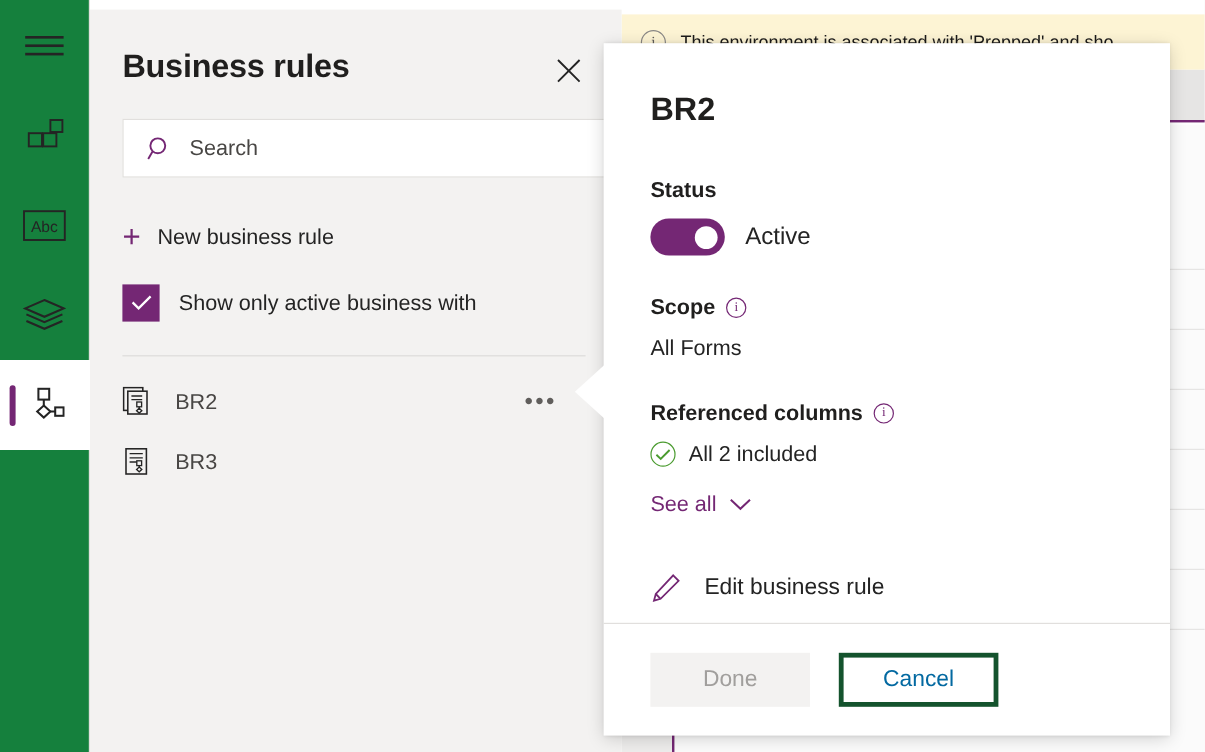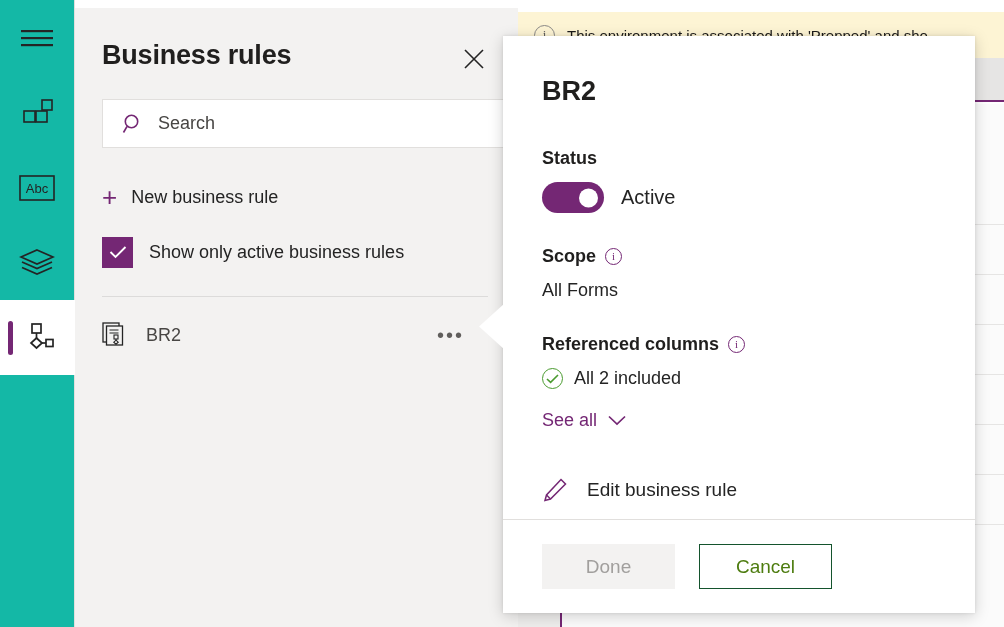--- a/index.html
+++ b/index.html
@@ -36,21 +36,21 @@
   }
   .grid-row:first-child { height:121px; }
   .grid-gutter {
     position:absolute; left:518px; top:104px; width:44px; bottom:0;
     background:#eeedec; border-right:2px solid #742774;
   }
 
   
   .rail {
     position:absolute; left:0; top:0; width:75px; height:627px;
-    background:#14b8a6; border-right:1px solid #e1dfdd;
+    background:#15803d; border-right:1px solid #e1dfdd;
     display:flex; flex-direction:column; align-items:center;
   }
   .rail-item {
     width:75px; height:75px; display:flex; align-items:center; justify-content:center;
     position:relative; color:#242424;
   }
   .rail-item.selected { background:#ffffff; }
   .rail-item.selected::before {
     content:""; position:absolute; left:8px; top:50%; transform:translateY(-50%);
     width:5px; height:34px; border-radius:3px; background:#742774;
@@ -151,21 +151,21 @@
   .edit-row { display:flex; align-items:center; gap:19px; margin-top:46px; }
   .edit-label { font-size:19px; color:#242424; }
   .fly-sep { height:1px; background:#e1dfdd; margin:0 0 0 0; }
   .fly-foot { height:93px; display:flex; align-items:center; gap:24px; padding-left:39px; }
   .btn {
     height:45px; min-width:133px; font-size:19px;
     display:flex; align-items:center; justify-content:center;
     font-family:"Liberation Sans", sans-serif;
   }
   .btn-done { background:#f3f2f1; color:#a19f9d; border:none; }
-  .btn-cancel { background:#ffffff; color:#4d7c0f; border:1px solid #14532d; }
+  .btn-cancel { background:#ffffff; color:#0369a1; border:4px solid #14532d; }
   svg { display:block; }
 </style>
 </head>
 <body>
 
 <div id="root">
 
   <div class="bg-layer">
     <div class="grid-head"></div>
     <div class="grid-body">
@@ -281,40 +281,52 @@
     </div>
 
     <div class="chk-row">
       <span class="chk">
         <span>
           <svg width="18" height="14" viewBox="0 0 18 14">
             <path d="M1.5 7 L6.5 12 L16.5 2" fill="none" stroke="#ffffff" stroke-width="1.9"></path>
           </svg>
         </span>
       </span>
-      <span class="chk-label">Show only active business rules</span>
+      <span class="chk-label">Show only active business with</span>
     </div>
 
     <div class="pane-divider"></div>
 
     <div class="rule-row" style="top:306px">
       <span>
         <svg width="26" height="26" viewBox="0 0 26 26">
           <rect x="1" y="1" width="16" height="19" fill="none" stroke="#242424" stroke-width="1.3"></rect>
           <rect x="4.5" y="4" width="16" height="19" fill="#f3f2f1" stroke="#242424" stroke-width="1.3"></rect>
           <path d="M7.5 8 h9 M7.5 11 h9" stroke="#242424" stroke-width="1.1"></path>
           <rect x="12" y="13" width="4" height="4" fill="none" stroke="#242424" stroke-width="1.1"></rect>
           <path d="M14 17 v1.2" stroke="#242424" stroke-width="1.1"></path>
           <path d="M14 18.2 l2.2 2 l-2.2 2 l-2.2 -2 Z" fill="none" stroke="#242424" stroke-width="1.1"></path>
         </svg>
       </span>
       <span class="rule-label">BR2</span>
       <span class="rule-ellipsis">•••</span>
     </div>
 
+    <div class="rule-row" style="top:356px">
+      <span>
+        <svg width="26" height="26" viewBox="0 0 26 26">
+          <rect x="3" y="2" width="17" height="21" fill="none" stroke="#242424" stroke-width="1.3"></rect>
+          <path d="M6 6 h11 M6 9.5 h11 M6 13 h6" stroke="#242424" stroke-width="1.1"></path>
+          <rect x="12" y="12" width="4" height="4" fill="none" stroke="#242424" stroke-width="1.1"></rect>
+          <path d="M14 16 v1.2" stroke="#242424" stroke-width="1.1"></path>
+          <path d="M14 17.2 l2.2 2 l-2.2 2 l-2.2 -2 Z" fill="none" stroke="#242424" stroke-width="1.1"></path>
+        </svg>
+      </span>
+      <span class="rule-label">BR3</span>
+    </div>
   </div>
 
   <div class="beak"></div>
 
   <div class="flyout">
     <div class="fly-body">
 
       <div class="fly-title">BR2</div>
 
       <div class="sec-head" style="margin-top:41px">

